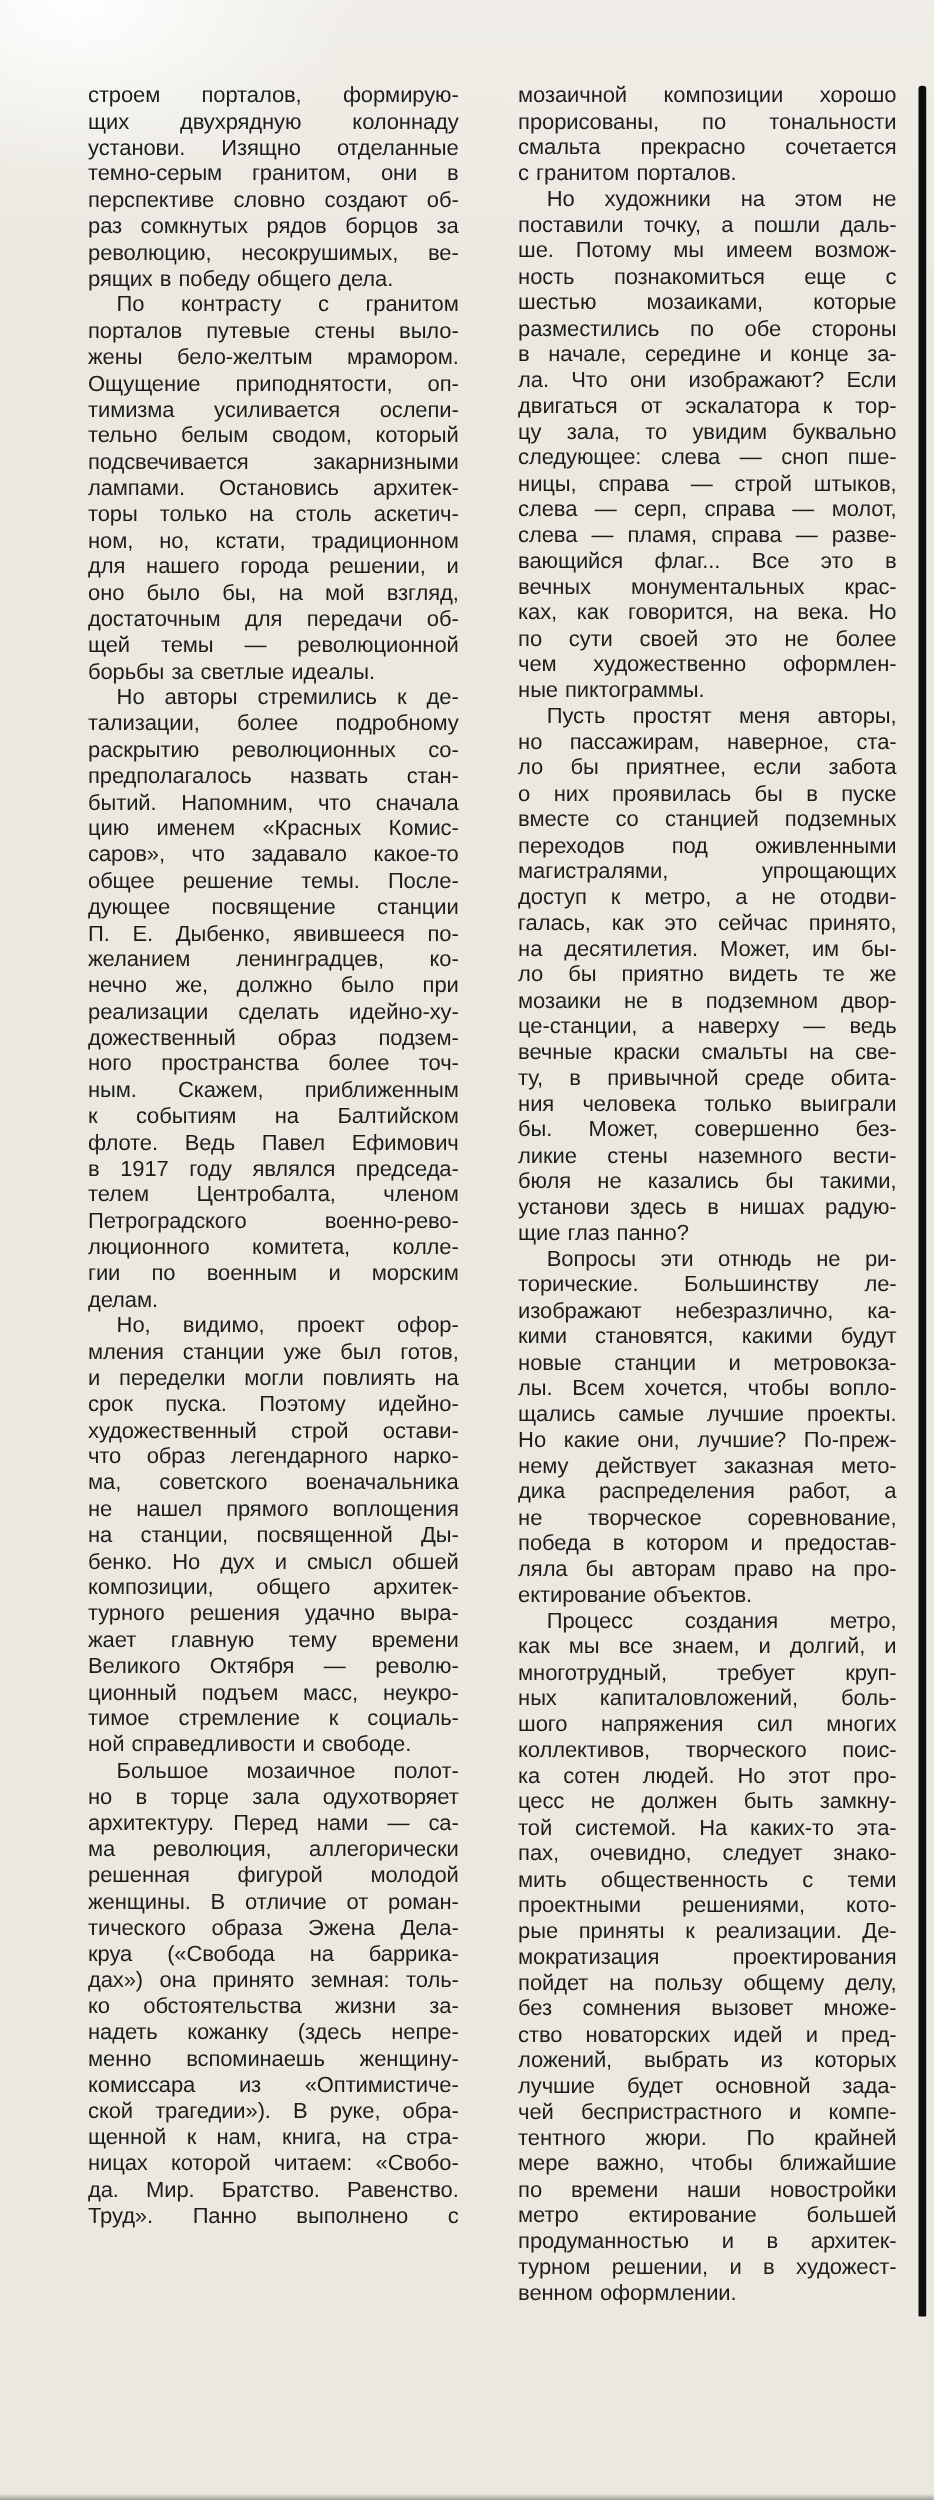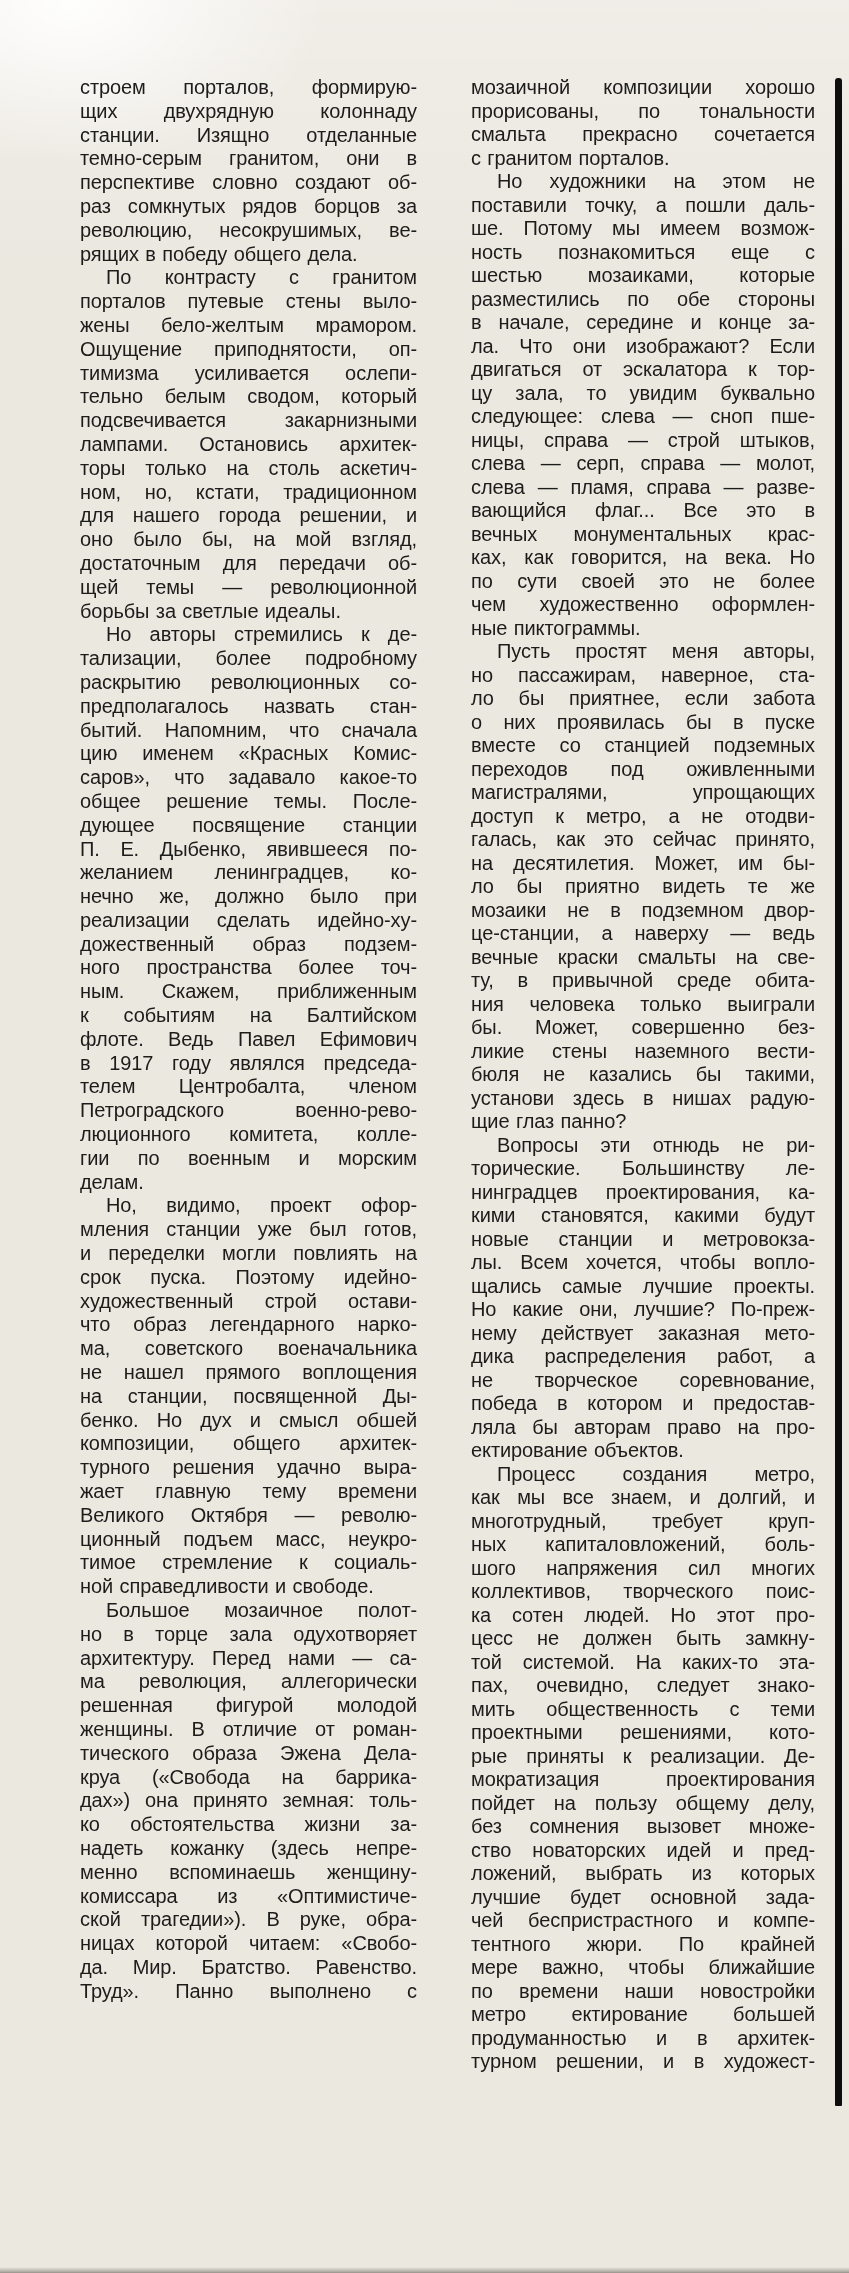--- a/index.html
+++ b/index.html
@@ -56,21 +56,21 @@
 </style>
 </head>
 <body>
 
 <div class="page" style="background-color: rgb(235, 232, 224);">
   <div class="corner-light"></div>
   <div class="col" id="col-left" style="color: rgb(28, 28, 26);">
       <div class="paragraph">
         <div class="line">строем порталов, формирую-</div>
         <div class="line">щих двухрядную колоннаду</div>
-        <div class="line">станции. Изящно отделанные</div>
+        <div class="line">установи. Изящно отделанные</div>
         <div class="line">темно-серым гранитом, они в</div>
         <div class="line">перспективе словно создают об-</div>
         <div class="line">раз сомкнутых рядов борцов за</div>
         <div class="line">революцию, несокрушимых, ве-</div>
         <div class="line last">рящих в победу общего дела.</div>
       </div>
       <div class="paragraph">
         <div class="line indent">По контрасту с гранитом</div>
         <div class="line">порталов путевые стены выло-</div>
         <div class="line">жены бело-желтым мрамором.</div>
@@ -140,20 +140,21 @@
         <div class="line">решенная фигурой молодой</div>
         <div class="line">женщины. В отличие от роман-</div>
         <div class="line">тического образа Эжена Дела-</div>
         <div class="line">круа («Свобода на баррика-</div>
         <div class="line">дах») она принято земная: толь-</div>
         <div class="line">ко обстоятельства жизни за-</div>
         <div class="line">надеть кожанку (здесь непре-</div>
         <div class="line">менно вспоминаешь женщину-</div>
         <div class="line">комиссара из «Оптимистиче-</div>
         <div class="line">ской трагедии»). В руке, обра-</div>
+        <div class="line">щенной к нам, книга, на стра-</div>
         <div class="line">ницах которой читаем: «Свобо-</div>
         <div class="line">да. Мир. Братство. Равенство.</div>
         <div class="line">Труд». Панно выполнено с</div>
       </div>
     </div>
   <div class="col" id="col-right" style="color: rgb(28, 28, 26);">
       <div class="paragraph">
         <div class="line">мозаичной композиции хорошо</div>
         <div class="line">прорисованы, по тональности</div>
         <div class="line">смальта прекрасно сочетается</div>
@@ -200,21 +201,21 @@
         <div class="line">ния человека только выиграли</div>
         <div class="line">бы. Может, совершенно без-</div>
         <div class="line">ликие стены наземного вести-</div>
         <div class="line">бюля не казались бы такими,</div>
         <div class="line">установи здесь в нишах радую-</div>
         <div class="line last">щие глаз панно?</div>
       </div>
       <div class="paragraph">
         <div class="line indent">Вопросы эти отнюдь не ри-</div>
         <div class="line">торические. Большинству ле-</div>
-        <div class="line">нинградцев проектирования, ка-</div>
+        <div class="line">изображают небезразлично, ка-</div>
         <div class="line">кими становятся, какими будут</div>
         <div class="line">новые станции и метровокза-</div>
         <div class="line">лы. Всем хочется, чтобы вопло-</div>
         <div class="line">щались самые лучшие проекты.</div>
         <div class="line">Но какие они, лучшие? По-преж-</div>
         <div class="line">нему действует заказная мето-</div>
         <div class="line">дика распределения работ, а</div>
         <div class="line">не творческое соревнование,</div>
         <div class="line">победа в котором и предостав-</div>
         <div class="line">ляла бы авторам право на про-</div>
@@ -240,17 +241,18 @@
         <div class="line">ство новаторских идей и пред-</div>
         <div class="line">ложений, выбрать из которых</div>
         <div class="line">лучшие будет основной зада-</div>
         <div class="line">чей беспристрастного и компе-</div>
         <div class="line">тентного жюри. По крайней</div>
         <div class="line">мере важно, чтобы ближайшие</div>
         <div class="line">по времени наши новостройки</div>
         <div class="line">метро ектирование большей</div>
         <div class="line">продуманностью и в архитек-</div>
         <div class="line">турном решении, и в художест-</div>
+        <div class="line last">венном оформлении.</div>
       </div>
     </div>
   <div class="vrule" style="background: rgb(14, 14, 14);"></div>
   <div class="bottom-edge"></div>
 </div>
 
 </body></html>

